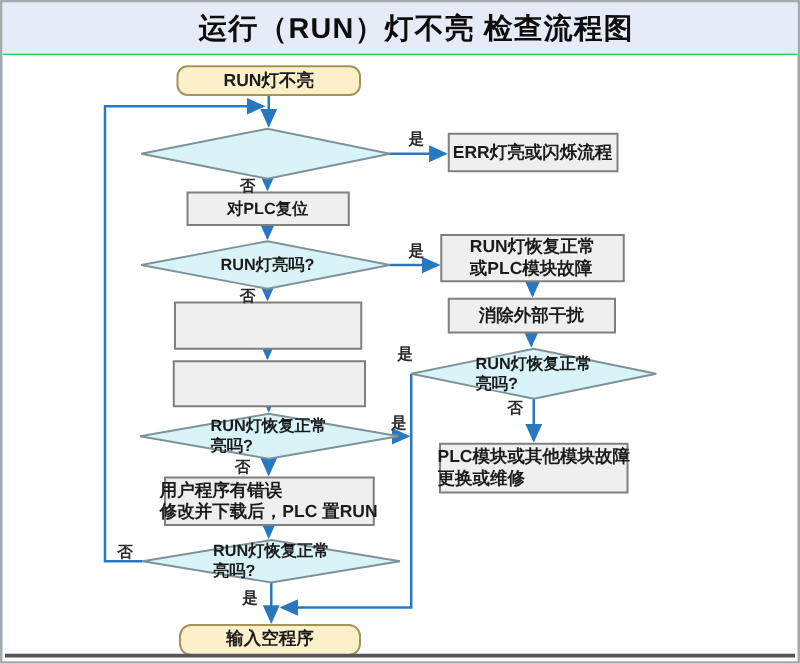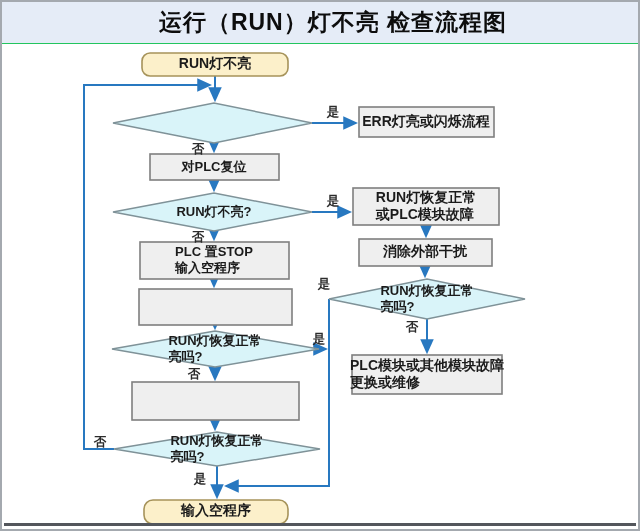--- a/index.html
+++ b/index.html
@@ -82,32 +82,32 @@
     <rect class="box" x="137" y="287" width="153" height="36"></rect>
     <polygon class="diamond" points="110,347 213,329 317,347 213,365"></polygon>
     <rect class="box" x="130" y="380" width="167" height="38"></rect>
     <polygon class="diamond" points="112,447 215,430 318,447 215,464"></polygon>
     <rect class="terminal" x="142" y="498" width="144" height="24" rx="9"></rect>
   </svg>
 
   <div class="node-text fs14" style="left:213px;top:62px;">RUN灯不亮</div>
   <div class="node-text fs12" style="left:424px;top:120px;">ERR灯亮或闪烁流程</div>
   <div class="node-text fs13" style="left:212px;top:165px;">对PLC复位</div>
-  <div class="node-text fs13" style="left:212px;top:210px;">RUN灯不亮?</div>
+  <div class="node-text fs13" style="left:212px;top:210px;">RUN灯亮吗?</div>
   <div class="node-text fs12" style="left:424px;top:204px;">RUN灯恢复正常
 或PLC模块故障</div>
   <div class="node-text fs12" style="left:423px;top:250px;">消除外部干扰</div>
   <div class="node-text fs13" style="left:425px;top:297px;">RUN灯恢复正常
 亮吗?</div>
   <div class="node-text fs12" style="left:425px;top:372px;">PLC模块或其他模块故障
 更换或维修</div>
-  <div class="node-text fs13" style="left:212px;top:258px;">PLC 置STOP
-输入空程序</div>
   <div class="node-text fs13" style="left:213px;top:347px;">RUN灯恢复正常
 亮吗?</div>
+  <div class="node-text fs12" style="left:213px;top:399px;">用户程序有错误
+修改并下载后，PLC 置RUN</div>
   <div class="node-text fs13" style="left:215px;top:447px;">RUN灯恢复正常
 亮吗?</div>
   <div class="node-text fs14" style="left:214px;top:509px;">输入空程序</div>
 
   <div class="branch" style="left:331px;top:110px;">是</div>
   <div class="branch" style="left:196px;top:147px;">否</div>
   <div class="branch" style="left:331px;top:199px;">是</div>
   <div class="branch" style="left:196px;top:235px;">否</div>
   <div class="branch" style="left:322px;top:282px;">是</div>
   <div class="branch" style="left:410px;top:325px;">否</div>

